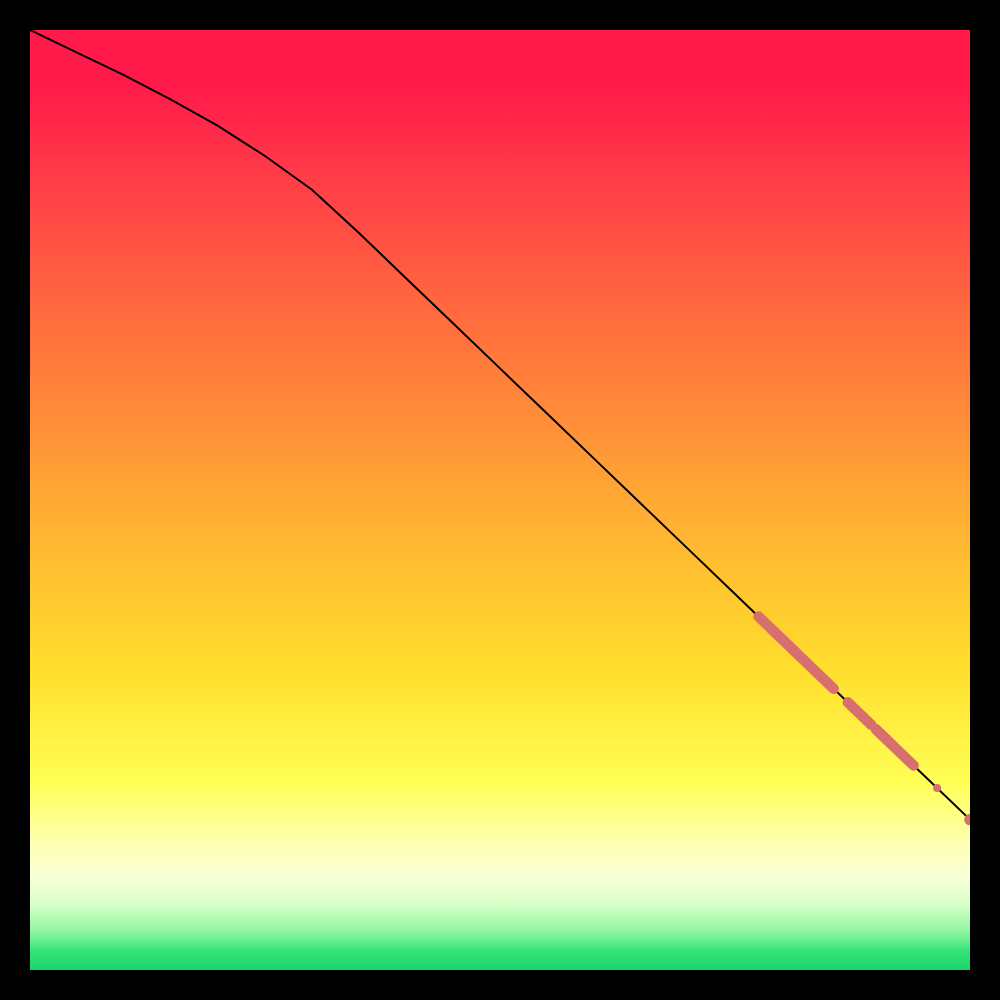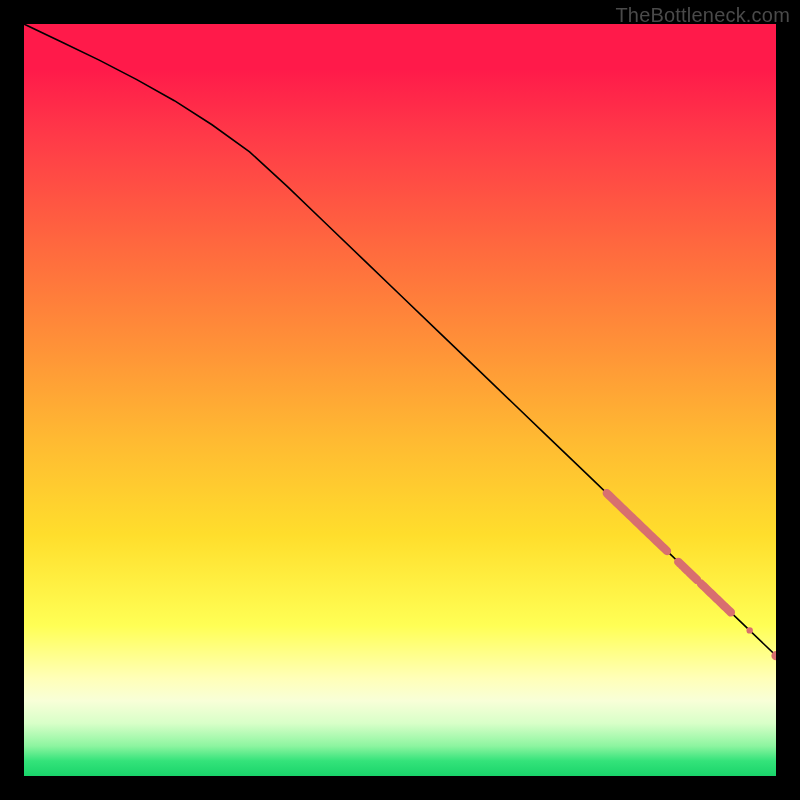--- a/index.html
+++ b/index.html
@@ -73,14 +73,13 @@
       </g>
       <g id="marker-layer">
           <path d="M582.80 469.25 L585.31 471.65 L587.81 474.06 L590.32 476.47 L592.83 478.87 L595.33 481.28 L597.84 483.69 L600.35 486.09 L602.85 488.50 L605.36 490.91 L607.87 493.31 L610.37 495.72 L612.88 498.12 L615.39 500.53 L617.89 502.94 L620.40 505.34 L622.91 507.75 L625.41 510.16 L627.92 512.56 L630.43 514.97 L632.93 517.38 L635.44 519.78 L637.95 522.19 L640.45 524.60 L642.96 527.00" fill="none" stroke="#d86f6f" stroke-width="8.40" stroke-linecap="round"></path>
           <path d="M654.24 537.83 L655.02 538.58 L655.81 539.33 L656.59 540.09 L657.37 540.84 L658.16 541.59 L658.94 542.34 L659.72 543.09 L660.51 543.85 L661.29 544.60 L662.07 545.35 L662.86 546.10 L663.64 546.85 L664.42 547.61 L665.21 548.36 L665.99 549.11 L666.77 549.86 L667.56 550.61 L668.34 551.37 L669.12 552.12 L669.91 552.87 L670.69 553.62 L671.47 554.37 L672.26 555.13 L673.04 555.88" fill="none" stroke="#d86f6f" stroke-width="8.40" stroke-linecap="round"></path>
           <path d="M676.80 559.49 L678.05 560.69 L679.31 561.89 L680.56 563.10 L681.81 564.30 L683.07 565.50 L684.32 566.71 L685.57 567.91 L686.83 569.11 L688.08 570.32 L689.33 571.52 L690.59 572.72 L691.84 573.93 L693.09 575.13 L694.35 576.33 L695.60 577.54 L696.85 578.74 L698.11 579.94 L699.36 581.15 L700.61 582.35 L701.87 583.55 L703.12 584.76 L704.37 585.96 L705.63 587.16 L706.88 588.36" fill="none" stroke="#d86f6f" stroke-width="8.40" stroke-linecap="round"></path>
           <circle cx="725.68" cy="606.41" r="3.2" fill="#d86f6f"></circle>
           <circle cx="752.00" cy="631.68" r="4.6" fill="#d86f6f"></circle>
         </g>
     </svg>
   </div>
-  <div class="watermark">TheBottleneck.com</div>
 </div>
 
 </body></html>

